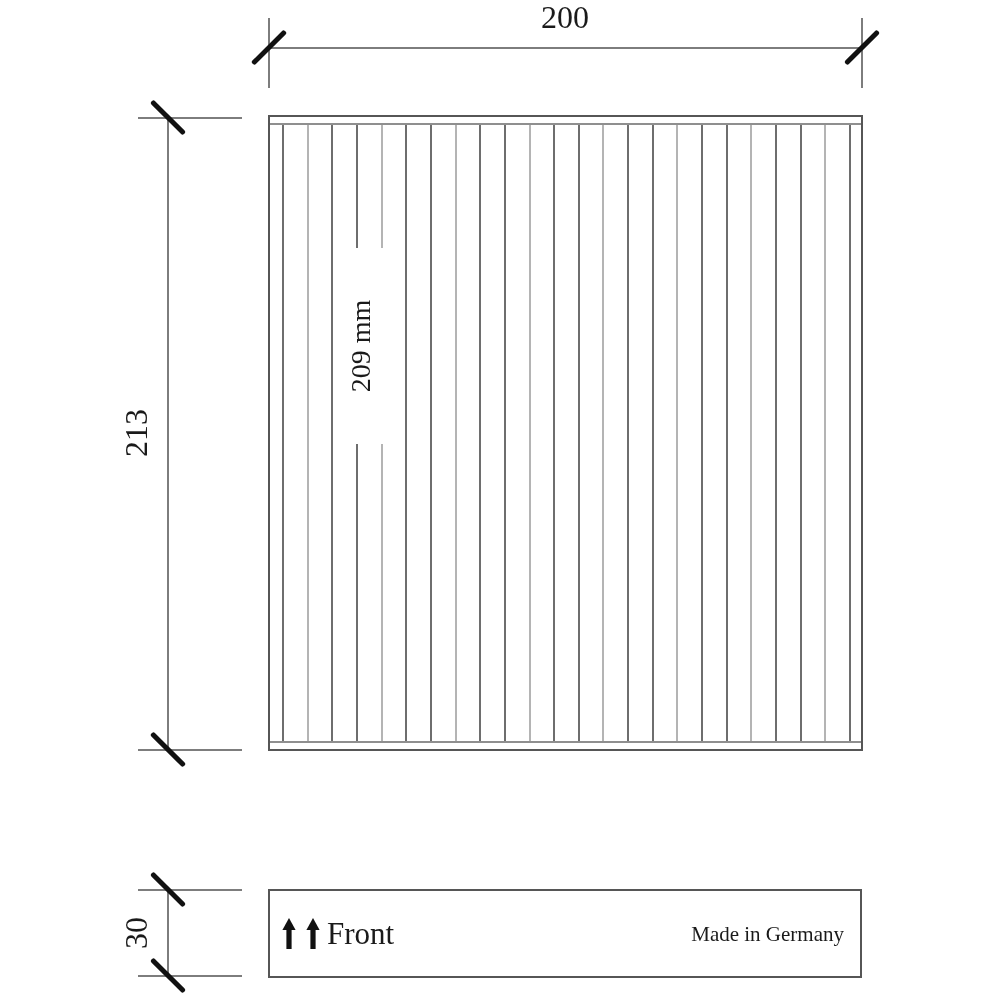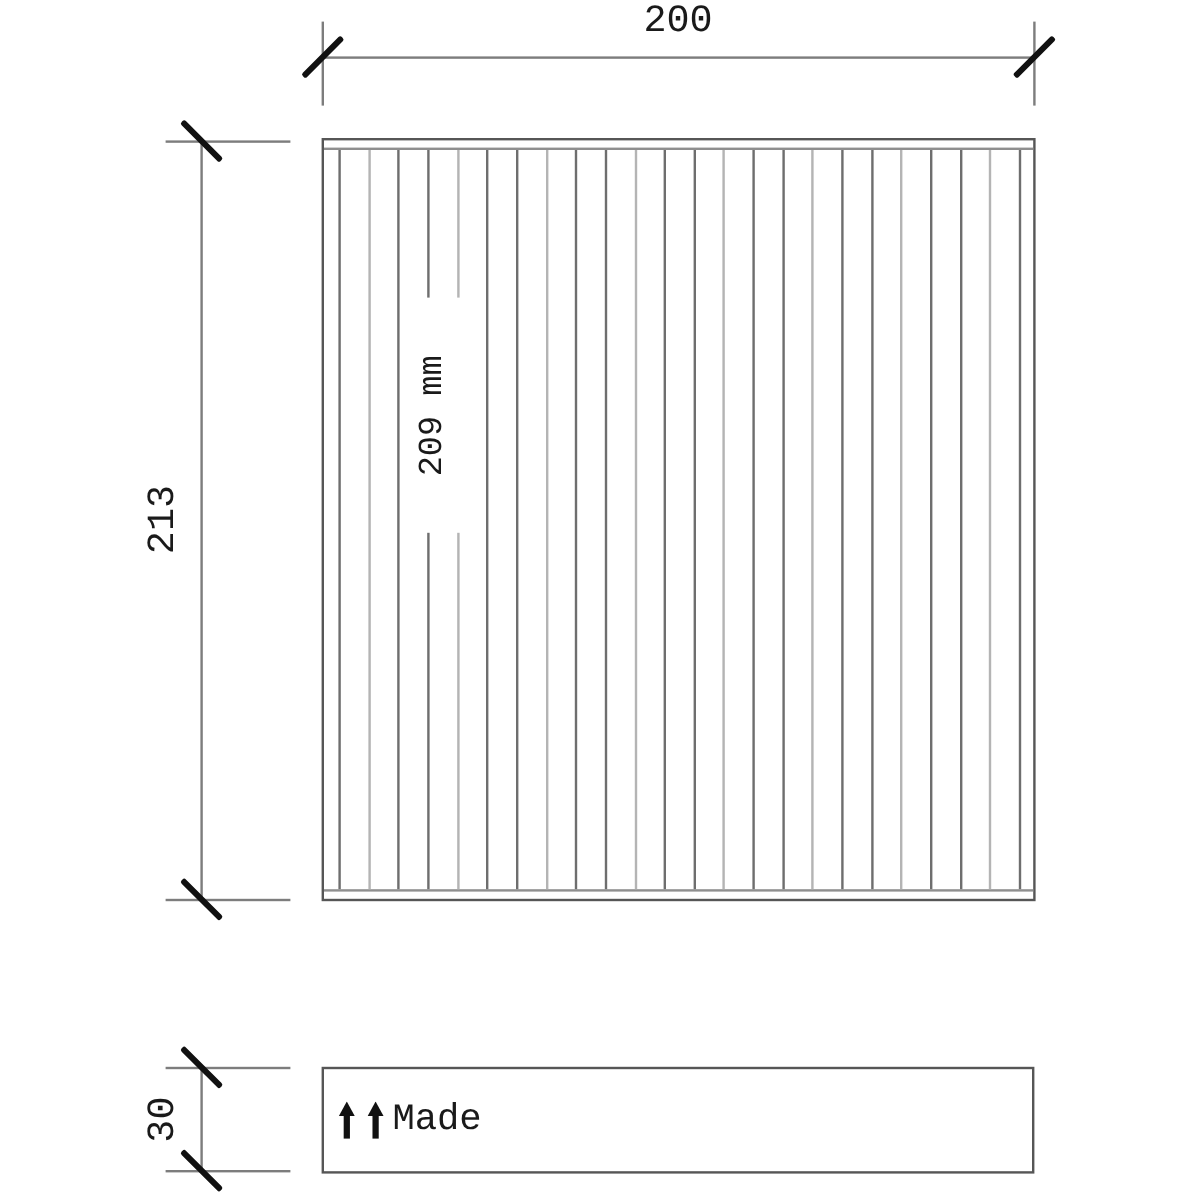--- a/index.html
+++ b/index.html
@@ -5,21 +5,21 @@
   html, body {
     margin: 0;
     padding: 0;
     background: #ffffff;
   }
   #canvas {
     position: relative;
     width: 1000px;
     height: 1000px;
     background: #ffffff;
-    font-family: Liberation Mono, monospace;
+    font-family: Liberation Serif, serif;
     color: #1a1a1a;
     overflow: hidden;
     text-align: right;
   }
 
   
   .dim-line { position: absolute; background: #7d7d7d; }
   .dim-line.h { height: 2px; }
   .dim-line.v { width: 2px; }
 
@@ -188,17 +188,18 @@
   <div id="bottom-panel">
     <div id="panel-content">
       <svg class="arrow-icon" width="14" height="31" viewBox="0 0 14 31">
         <polygon points="7,0 13.6,12 0.4,12" fill="#111111"></polygon>
         <rect x="4.4" y="10" width="5.2" height="21" fill="#111111"></rect>
       </svg>
       <svg id="front-arrow" class="arrow-icon" width="14" height="31" viewBox="0 0 14 31">
         <polygon points="7,0 13.6,12 0.4,12" fill="#111111"></polygon>
         <rect x="4.4" y="10" width="5.2" height="21" fill="#111111"></rect>
       </svg>
-      <span id="front-label">Made</span>
+      <span id="front-label">Front</span>
     </div>
+    <span id="made-in-label">Made in Germany</span>
   </div>
 
 </div>
 
 </body></html>

